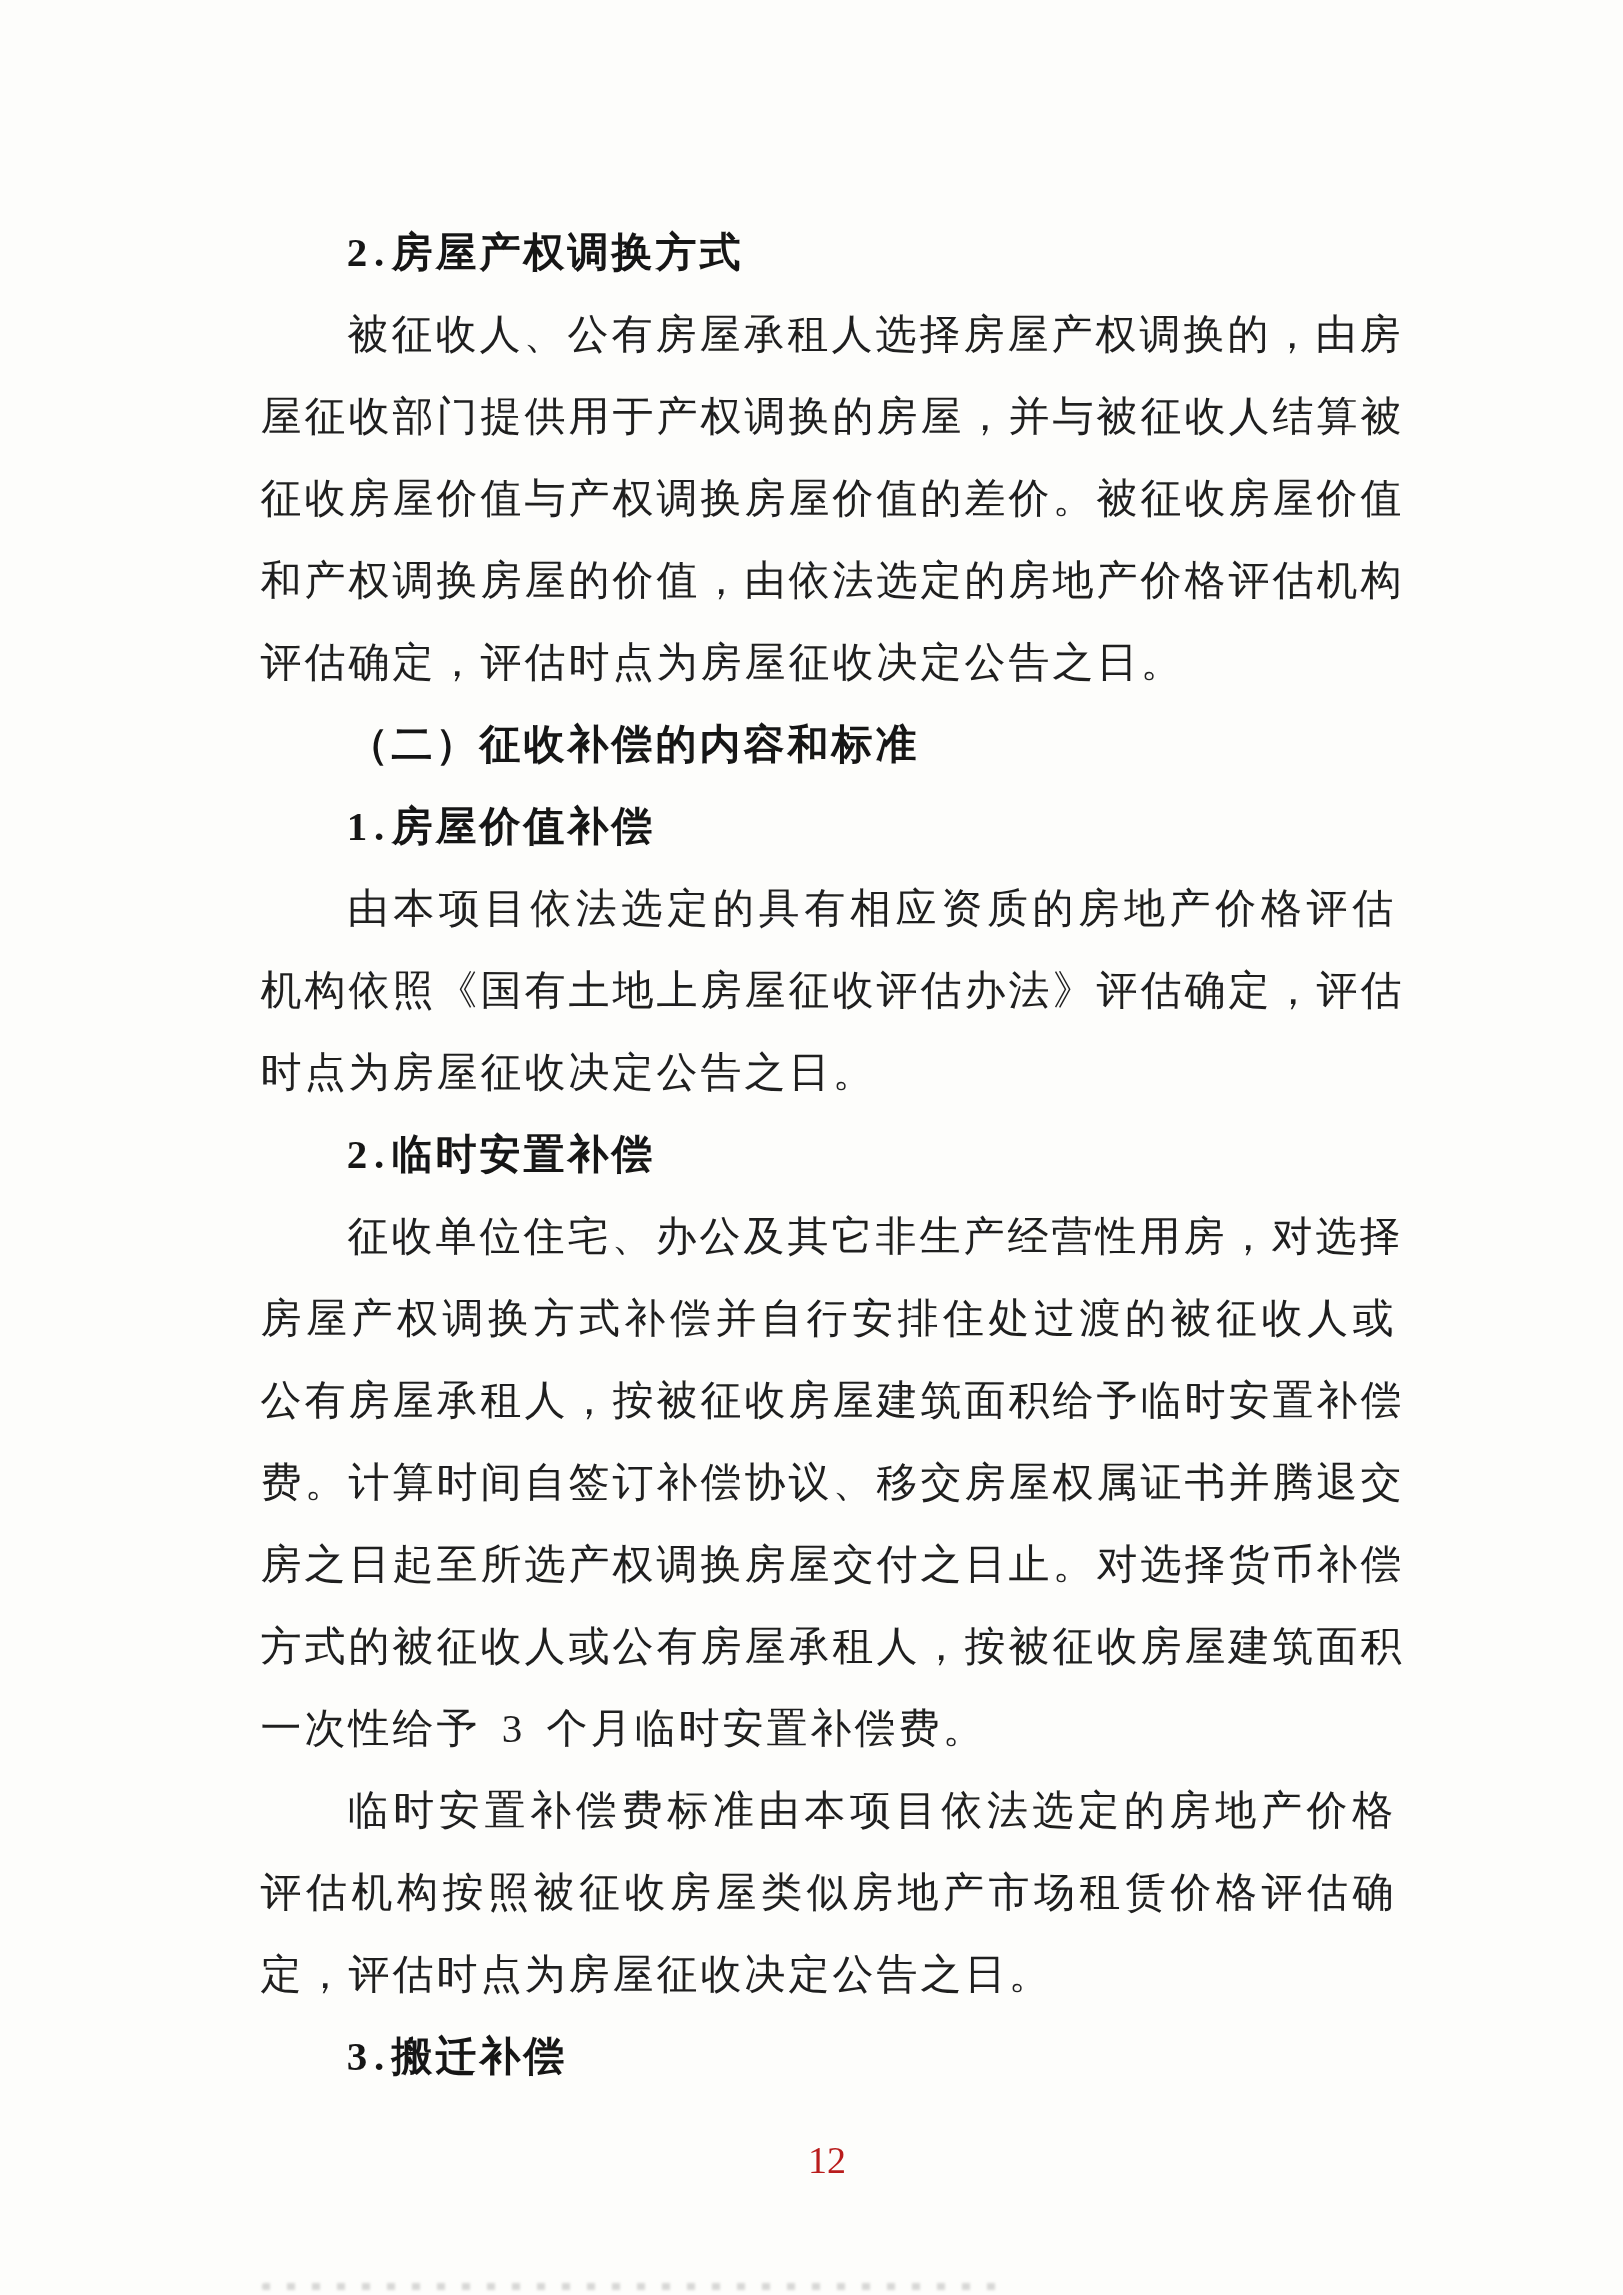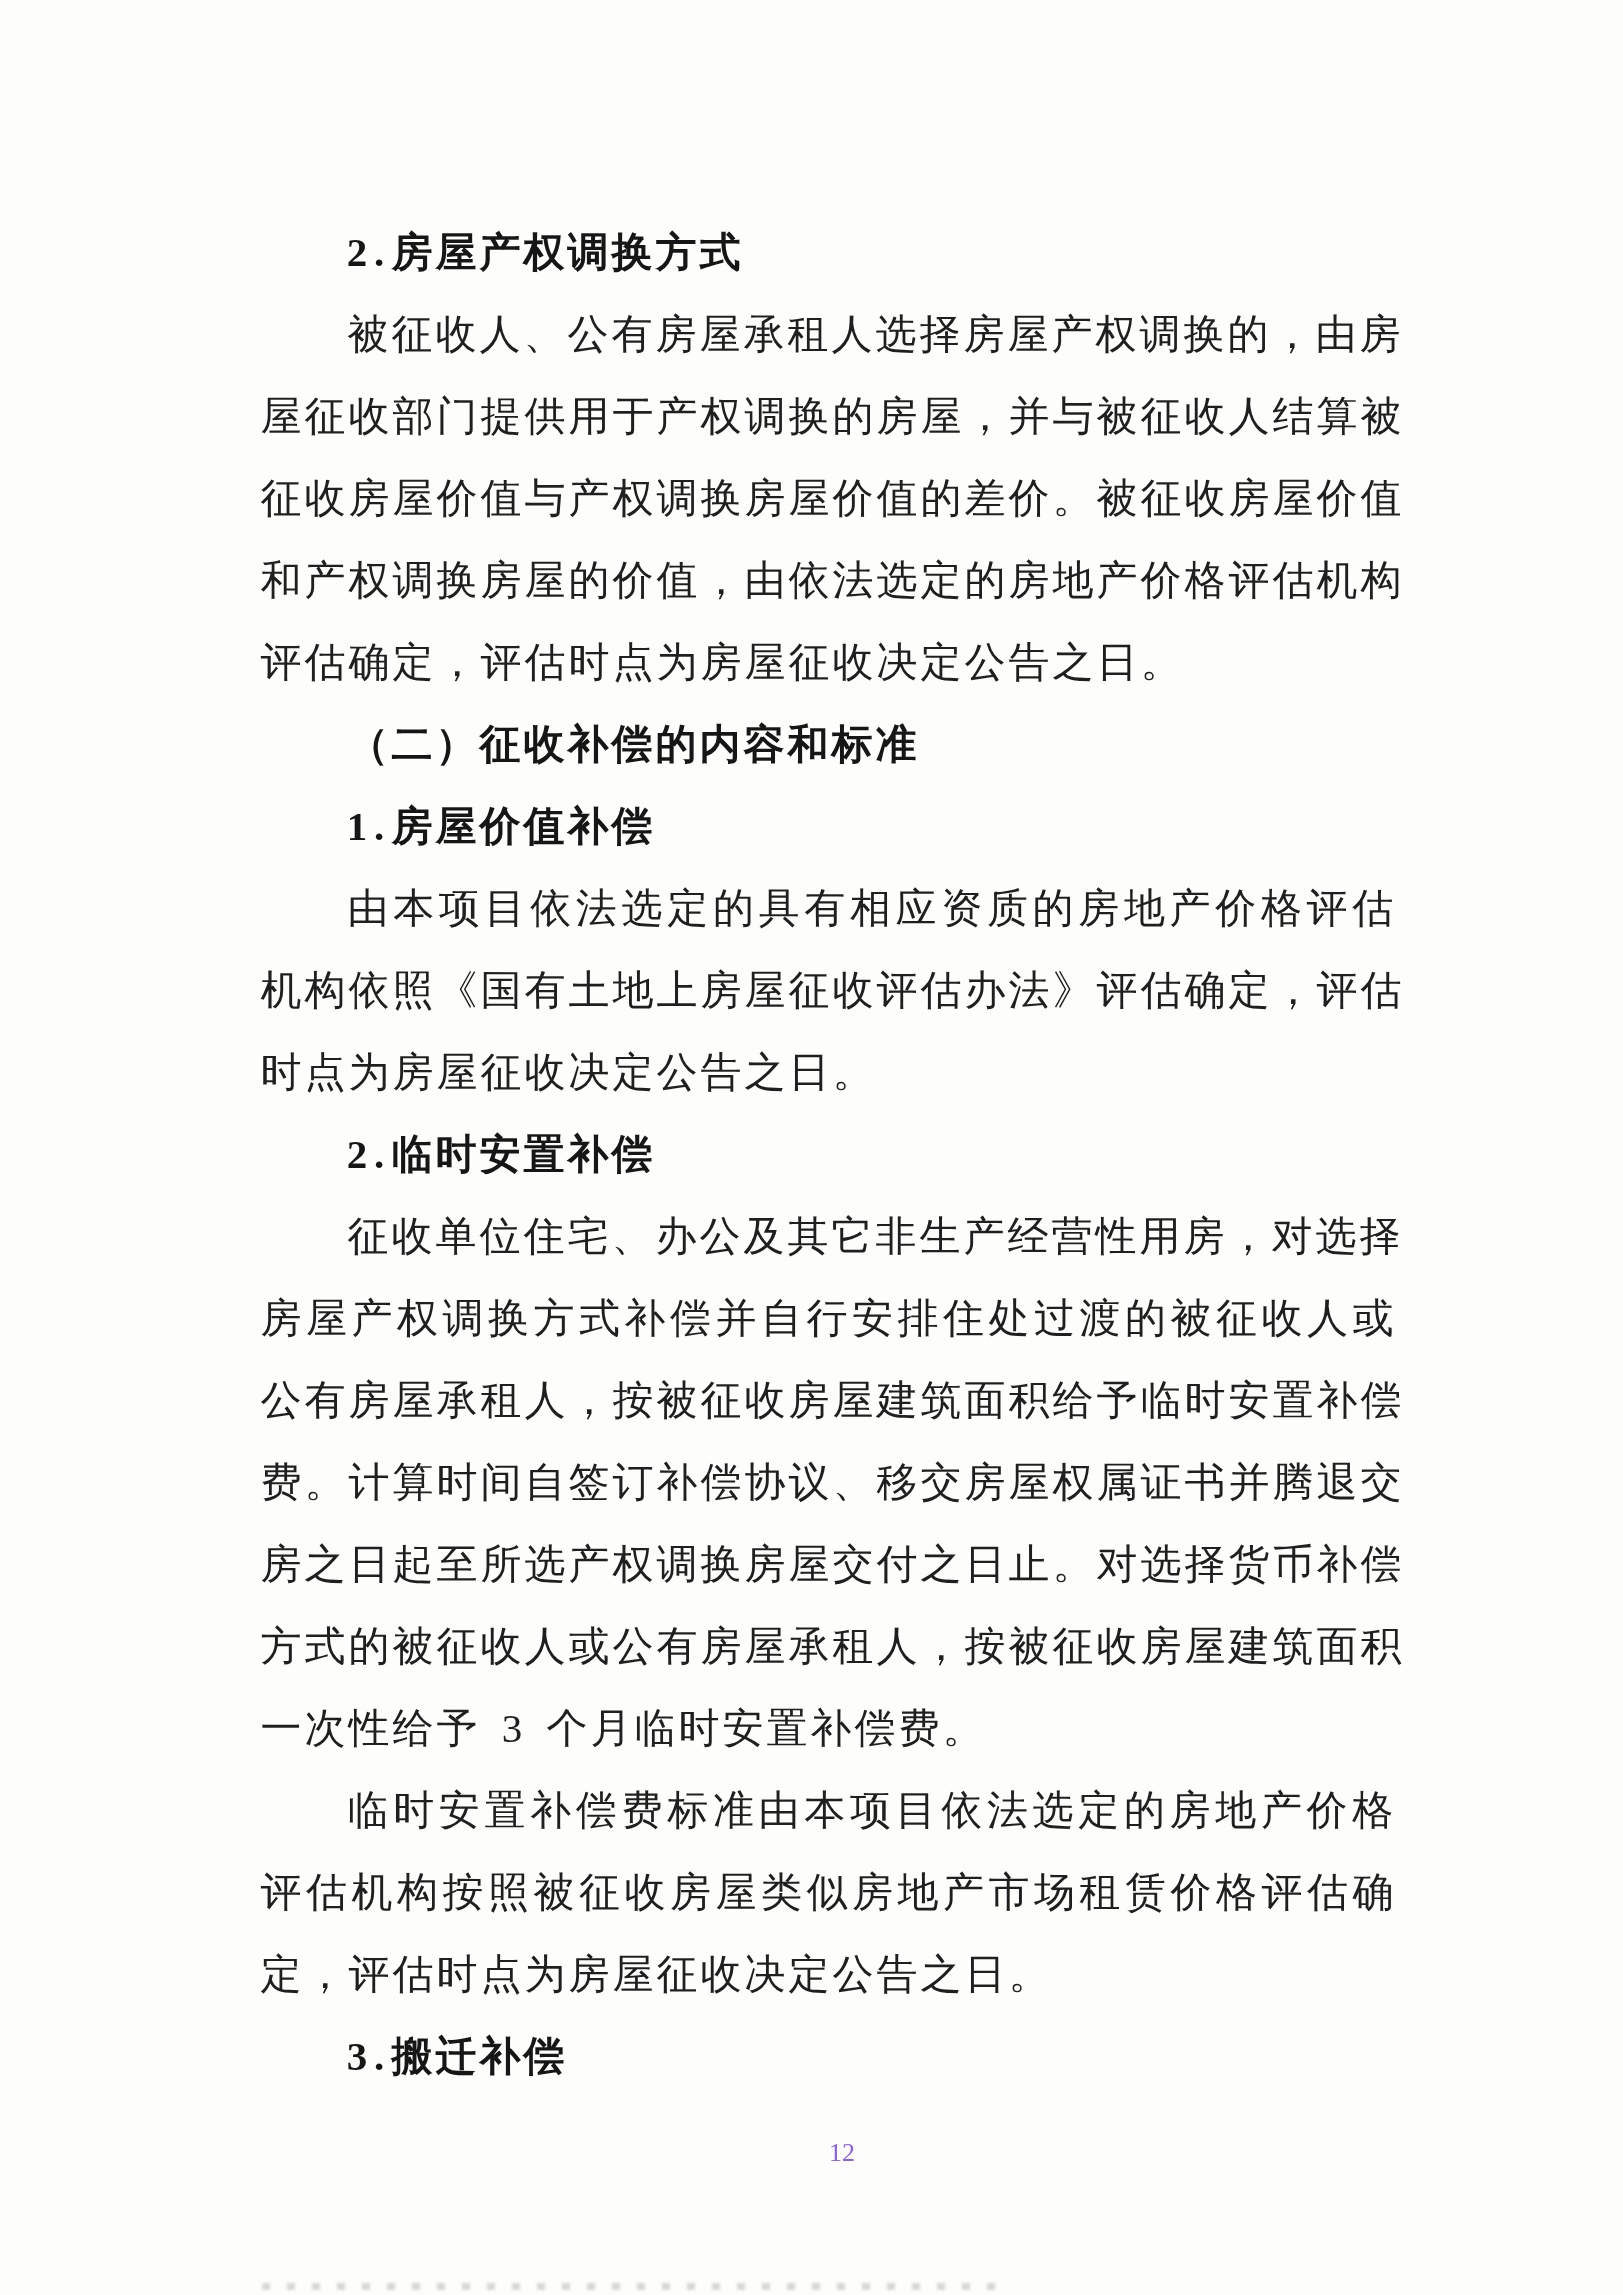--- a/index.html
+++ b/index.html
@@ -42,26 +42,26 @@
     flex:0 0 auto;
     width:44px;
     text-align:center;
     line-height:1;
   }
   .ch.half{
     width:22px;
   }
   .footer-num{
     position:absolute;
-    left:274px;
+    left:259px;
     width:1136px;
     top:2138px;
     text-align:center;
-    font-size:26px;
-    color:#8b5cf6;
+    font-size:38px;
+    color:#b91c1c;
   }
   .bleed{
     position:absolute;
     left:262px;
     top:2283px;
     width:749px;
     height:6.5px;
     background:repeating-linear-gradient(90deg,
       rgba(80,80,80,0.22) 0 7.9px,
       rgba(0,0,0,0) 7.9px 25px);

